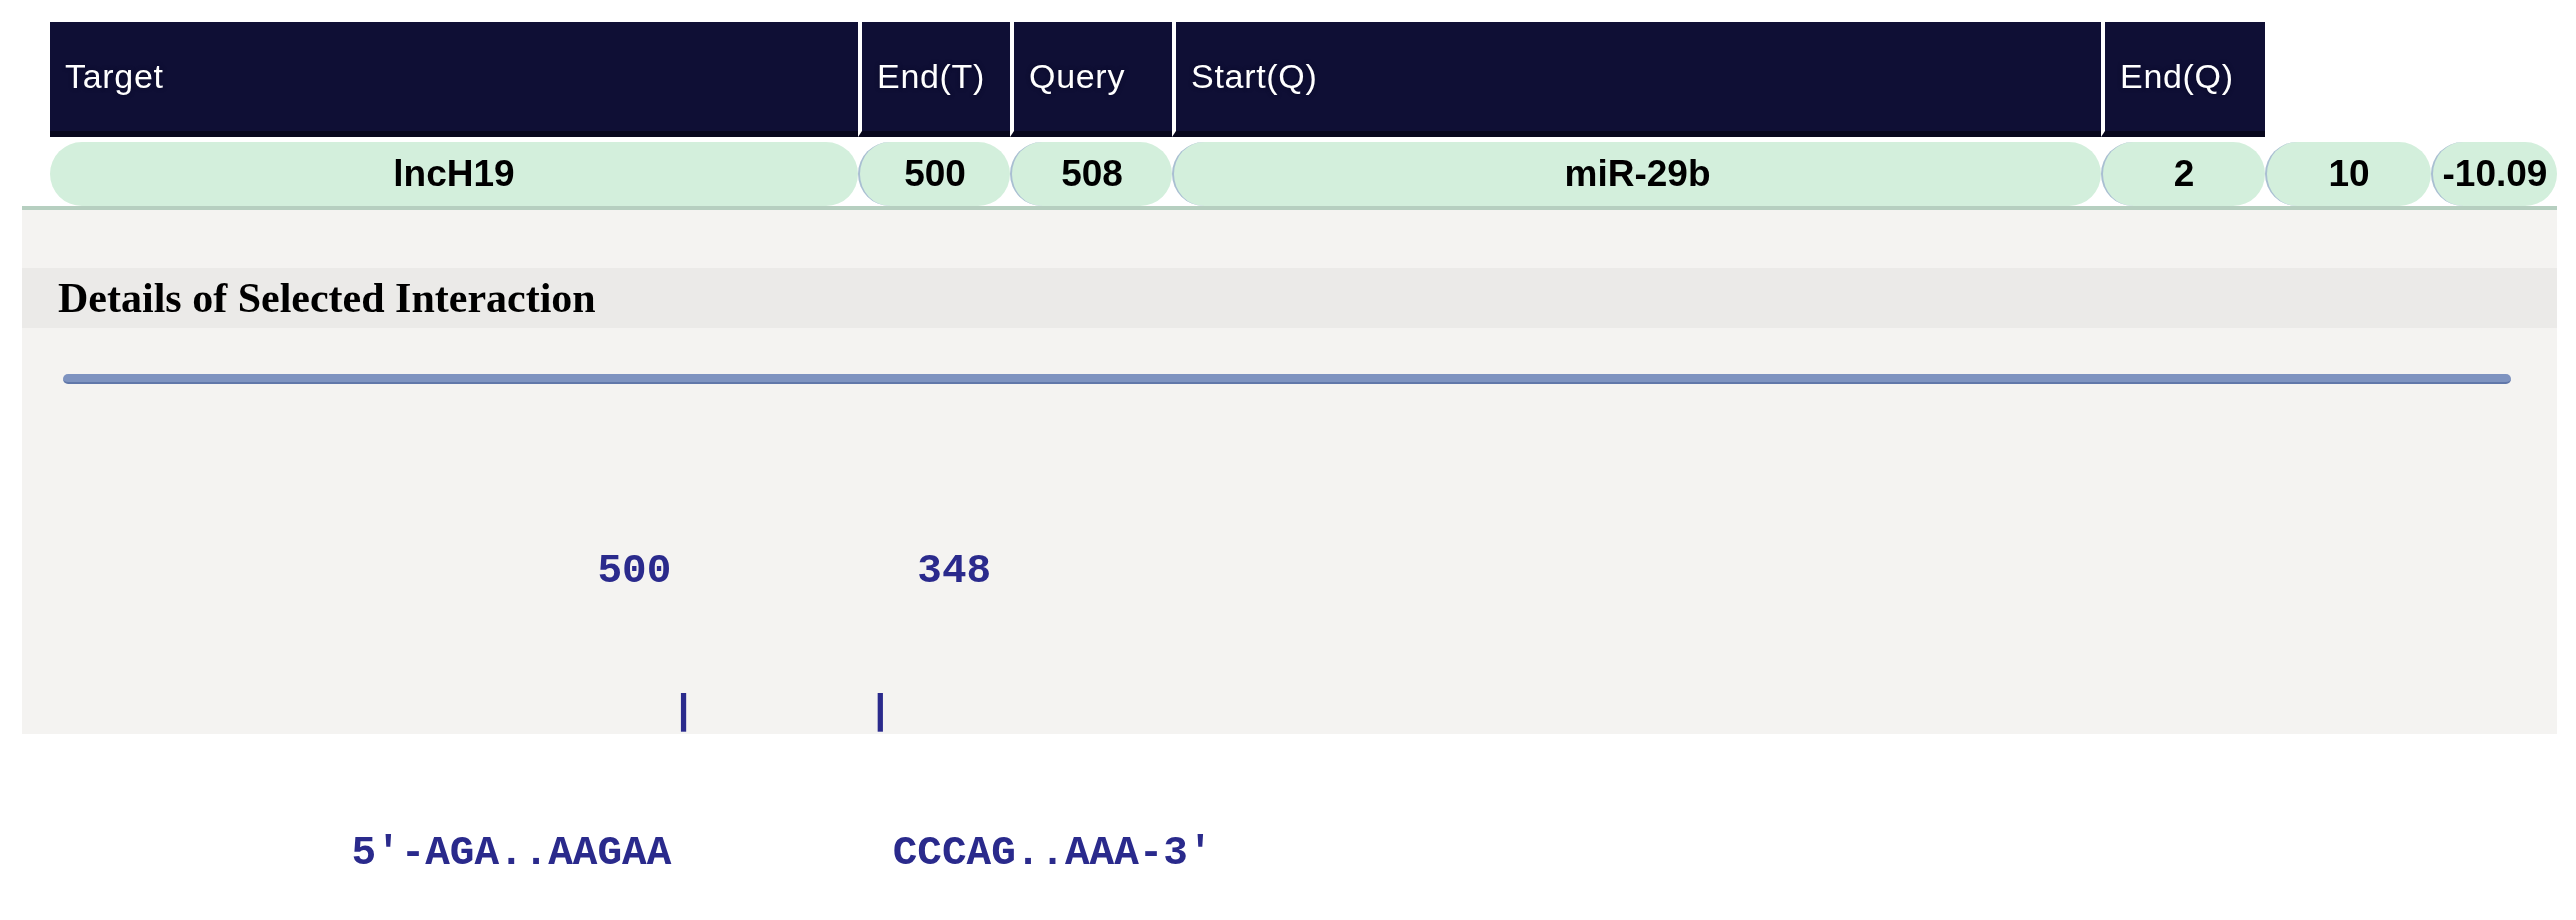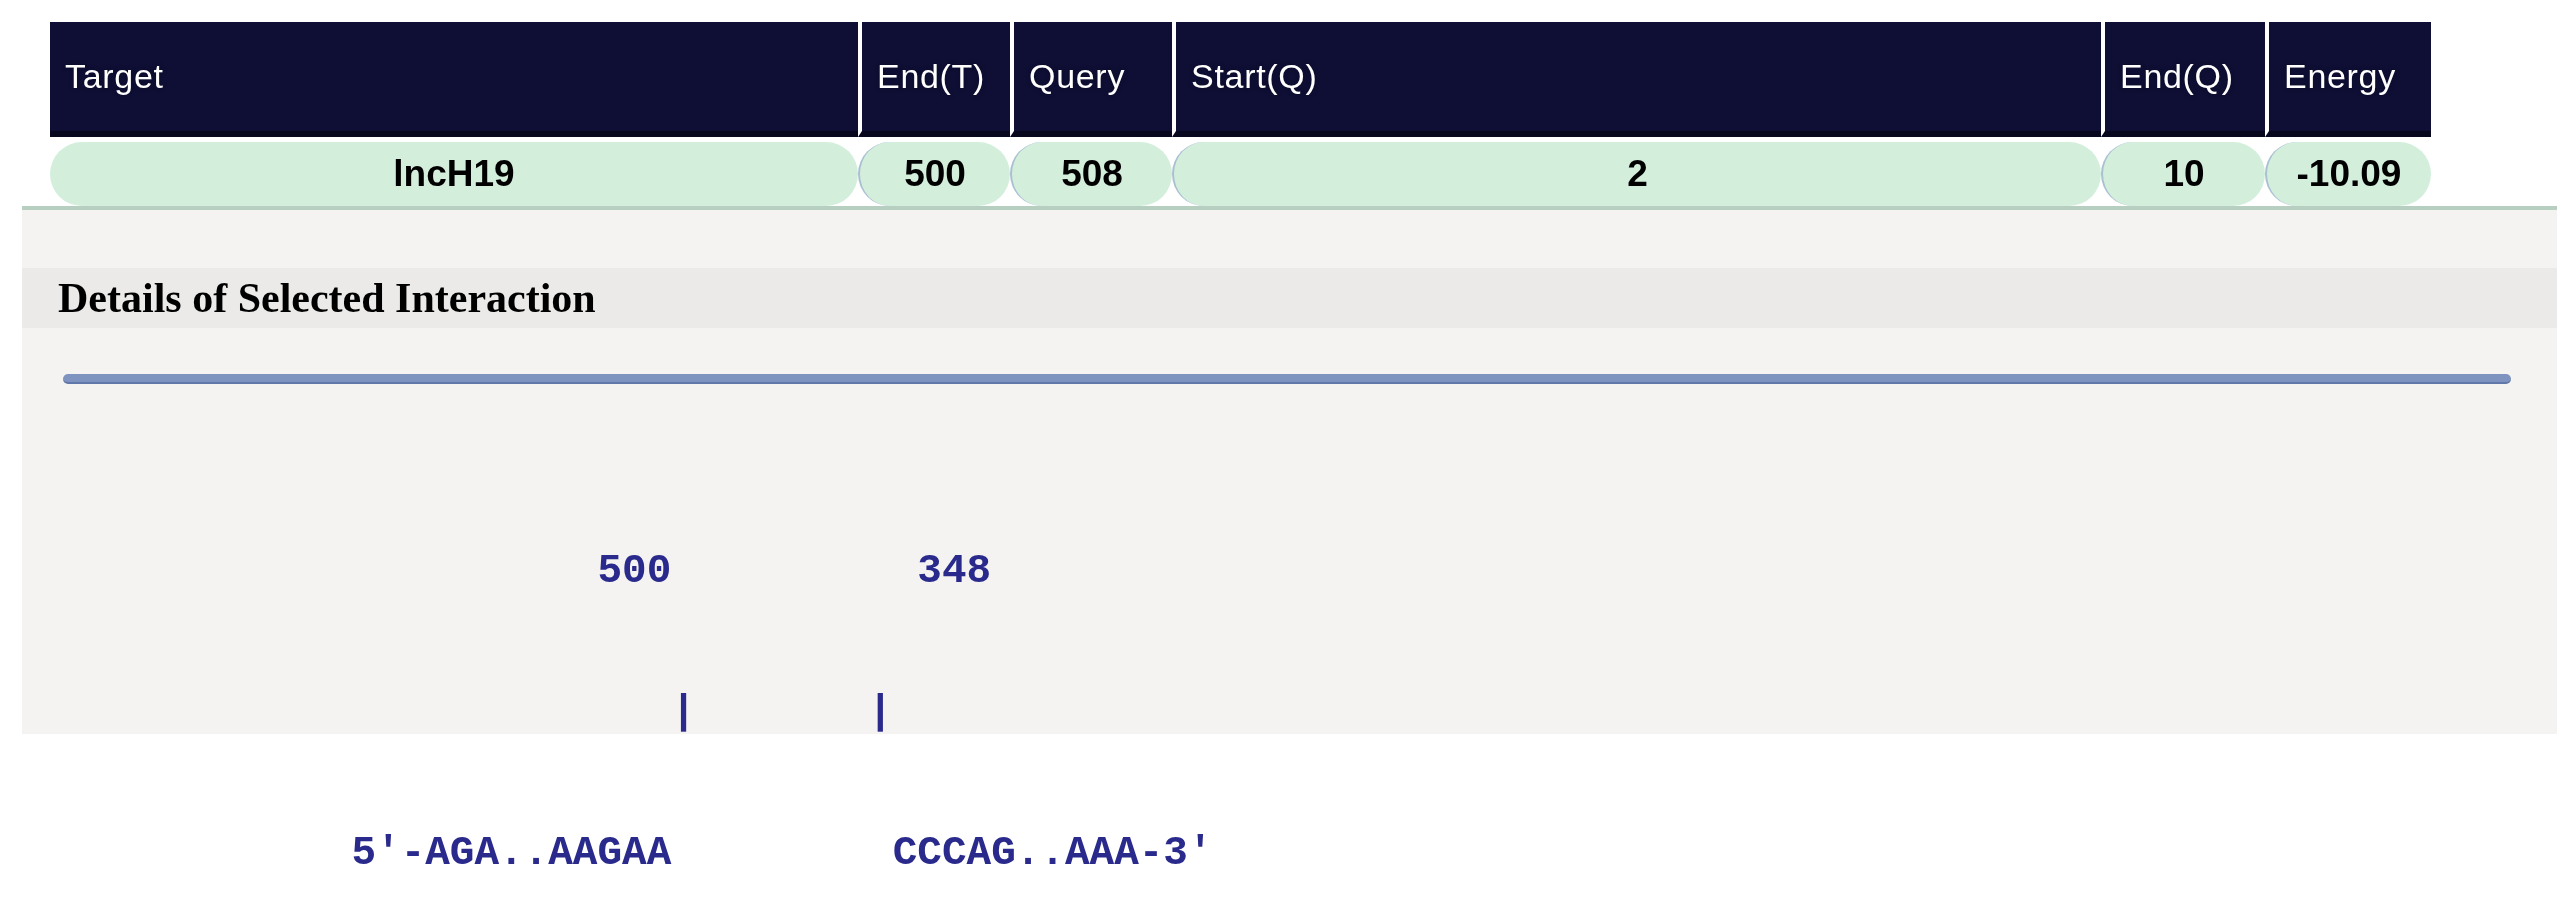--- a/index.html
+++ b/index.html
@@ -118,26 +118,26 @@
 
 <div class="canvas">
 
   <div class="results-table">
     <div class="grid-row thead">
       <div class="th">Target</div>
       <div class="th">End(T)</div>
       <div class="th">Query</div>
       <div class="th">Start(Q)</div>
       <div class="th">End(Q)</div>
-      <div class="th">Energy</div>
     </div>
     <div class="grid-row trow">
       <div class="td">lncH19</div>
       <div class="td">500</div>
       <div class="td">508</div>
+      <div class="td">miR-29b</div>
       <div class="td">2</div>
       <div class="td">10</div>
       <div class="td">-10.09</div>
     </div>
   </div>
 
   <div class="details-panel">
     <div class="heading-band">
       <h2>Details of Selected Interaction</h2>
     </div>

